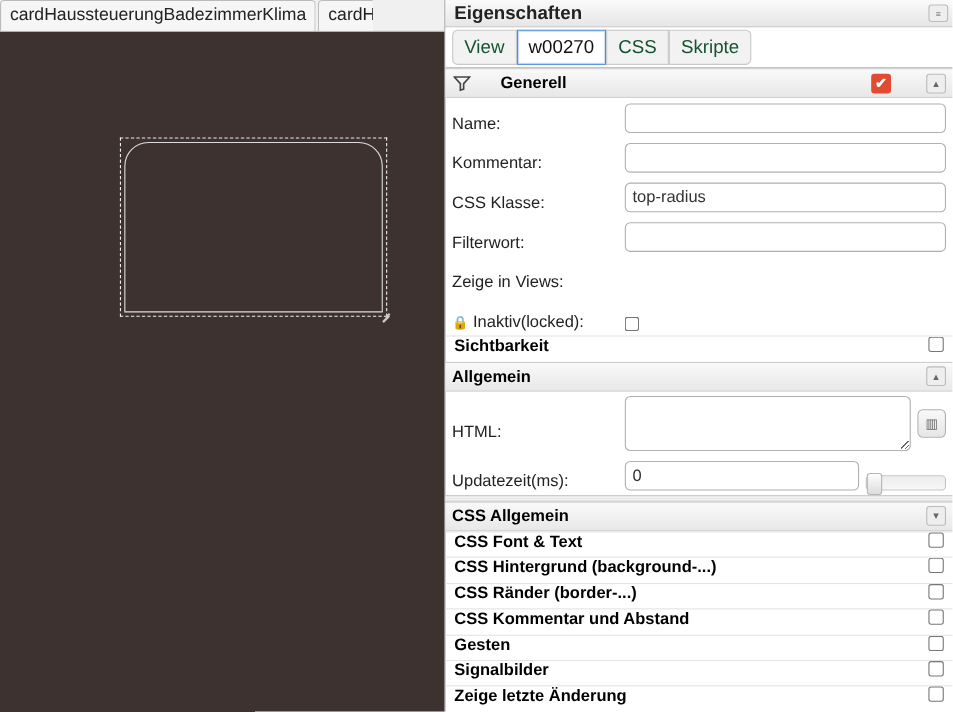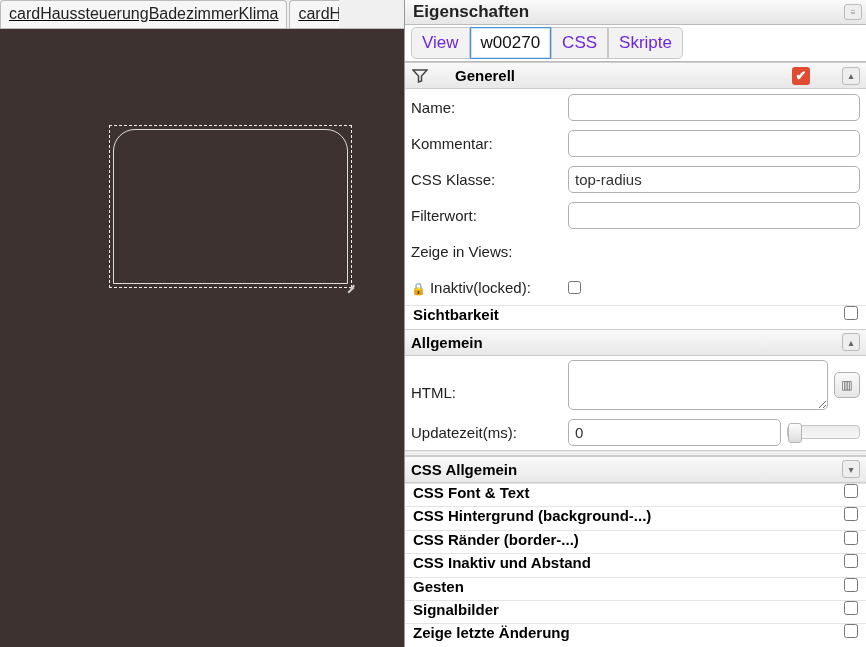--- a/index.html
+++ b/index.html
@@ -17,21 +17,20 @@
     width: 404px;
     height: 647px;
     display: flex;
     flex-direction: column;
   }
   .tabstrip {
     height: 29px;
     background: #f0f0f0;
     display: flex;
     border-bottom: 1px solid #bbb;
-    text-decoration: underline;
   }
   .tab {
     background: #f6f6f6;
     border: 1px solid #bbb;
     border-bottom: none;
     padding: 4px 8px;
     font-size: 16px;
     color: #222;
     margin-right: 2px;
     border-radius: 4px 4px 0 0;
@@ -106,21 +105,21 @@
     display: flex;
     align-items: center;
     padding: 3px 6px;
     gap: 0;
     border-bottom: 1px solid #bbb;
     background: #fff;
   }
   .mode-tab {
     border: 1px solid #c8c8c8;
     background: #f2f2f2;
-    color: #6d28d9;
+    color: #14532d;
     padding: 5px 10px;
     font-size: 17px;
   }
   .mode-tab:first-child { border-radius: 5px 0 0 5px; }
   .mode-tab:last-child  { border-radius: 0 5px 5px 0; }
   .mode-tab.active {
     background: #fff;
     color: #111;
     border-color: #4a90d9;
     box-shadow: inset 0 0 0 1px #cfe4fb;
@@ -148,21 +147,21 @@
   .expand-btn {
     width: 18px; height: 18px; border: 1px solid #bbb; border-radius: 3px;
     background: #eee; display: inline-flex; align-items: center; justify-content: center;
     font-size: 10px; color: #666; margin-left: 6px;
   }
   .filter-icon {
     width: 18px; height: 18px; display: inline-flex; align-items: center; justify-content: center;
   }
 
   .form { padding: 4px 6px; display: flex; flex-direction: column; gap: 8px; }
-  .row  { display: flex; align-items: center; min-height: 28px; }
+  .row  { display: flex; align-items: flex-end; min-height: 28px; }
   .row label { width: 157px; font-size: 15px; color: #222; }
   .row input[type=text], .row textarea, .row .select, .row input.num {
     flex: 1;
     border: 1px solid #b0b0b0;
     border-radius: 5px;
     padding: 4px 6px;
     font-size: 15px;
     background: #fff;
     color: #333;
   }
@@ -305,21 +304,21 @@
   </div>
   <div class="simple-head">
     <span class="t">CSS Hintergrund (background-...)</span>
     <input type="checkbox" style="">
   </div>
   <div class="simple-head">
     <span class="t">CSS Ränder (border-...)</span>
     <input type="checkbox" style="">
   </div>
   <div class="simple-head">
-    <span class="t">CSS Inaktiv und Abstand</span>
+    <span class="t">CSS Kommentar und Abstand</span>
     <input type="checkbox" style="">
   </div>
   <div class="simple-head">
     <span class="t">Gesten</span>
     <input type="checkbox" style="">
   </div>
   <div class="simple-head">
     <span class="t">Signalbilder</span>
     <input type="checkbox" style="">
   </div>

